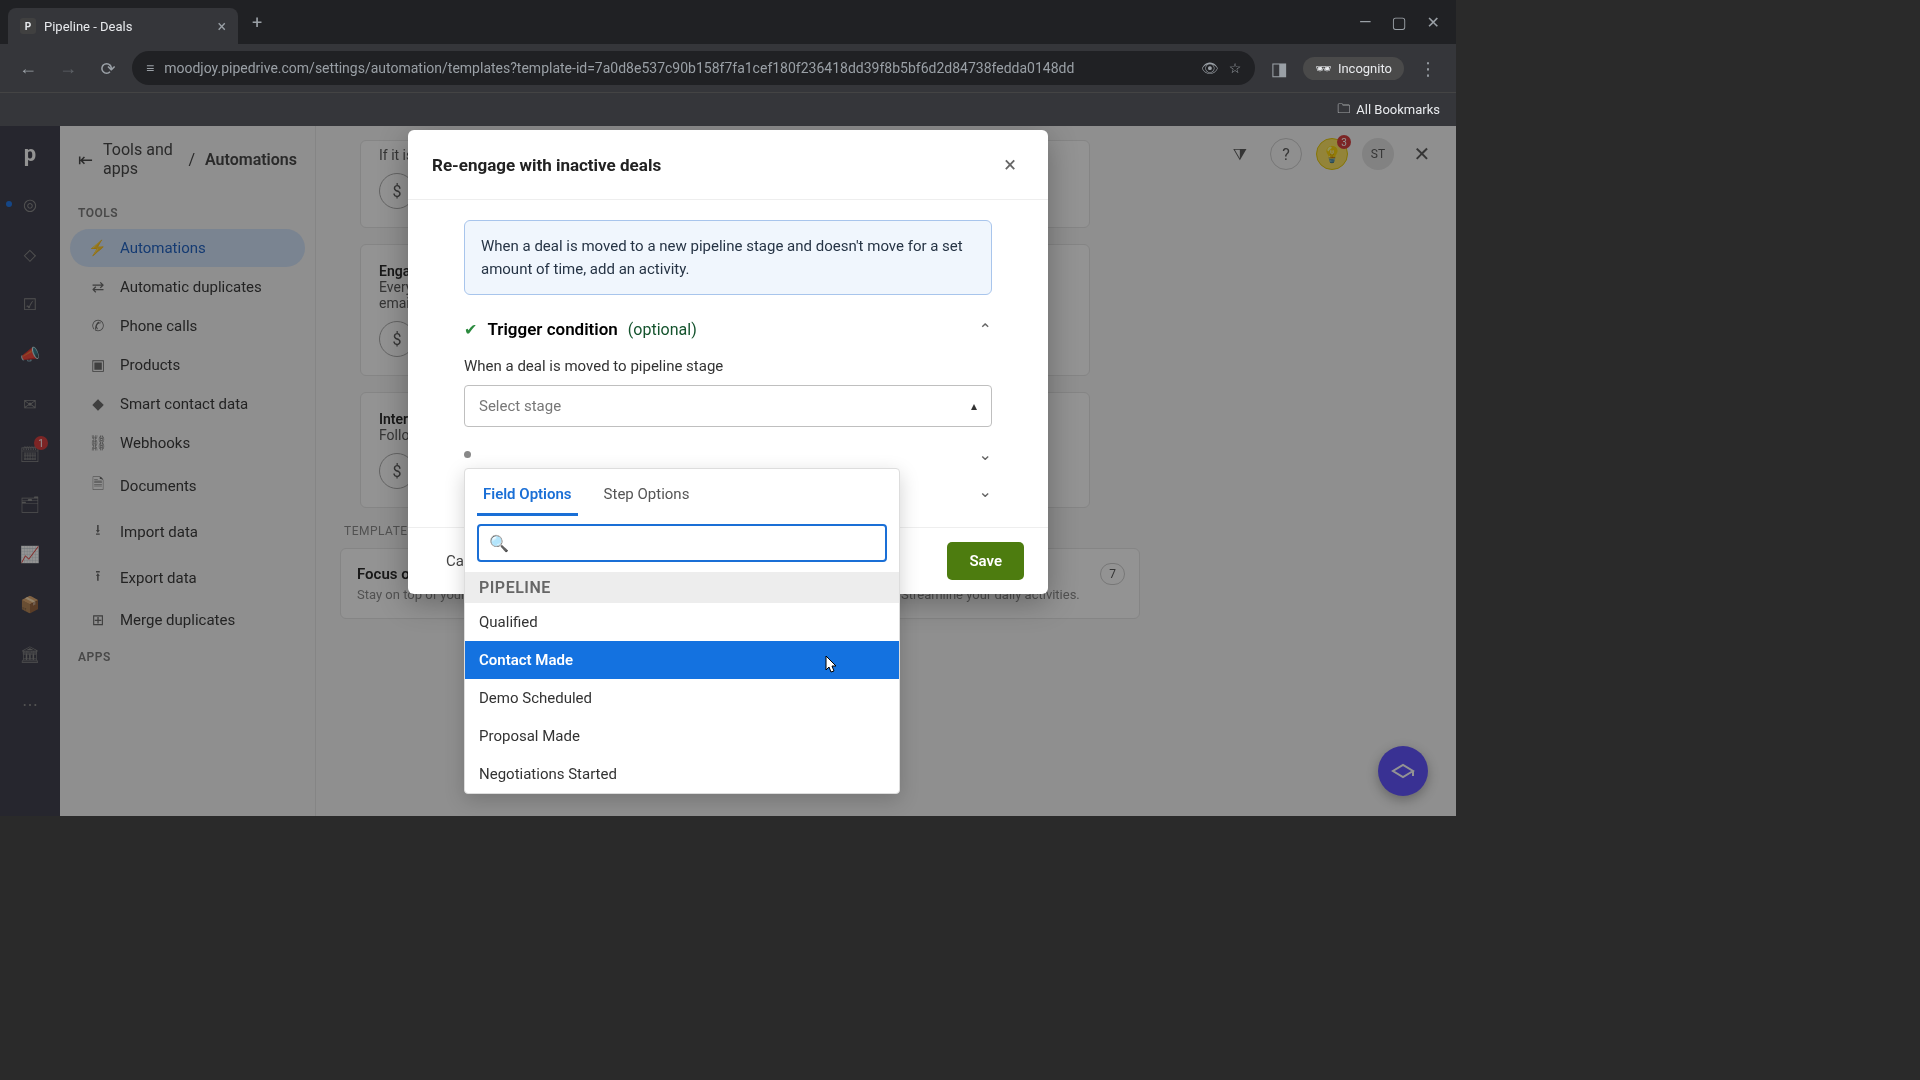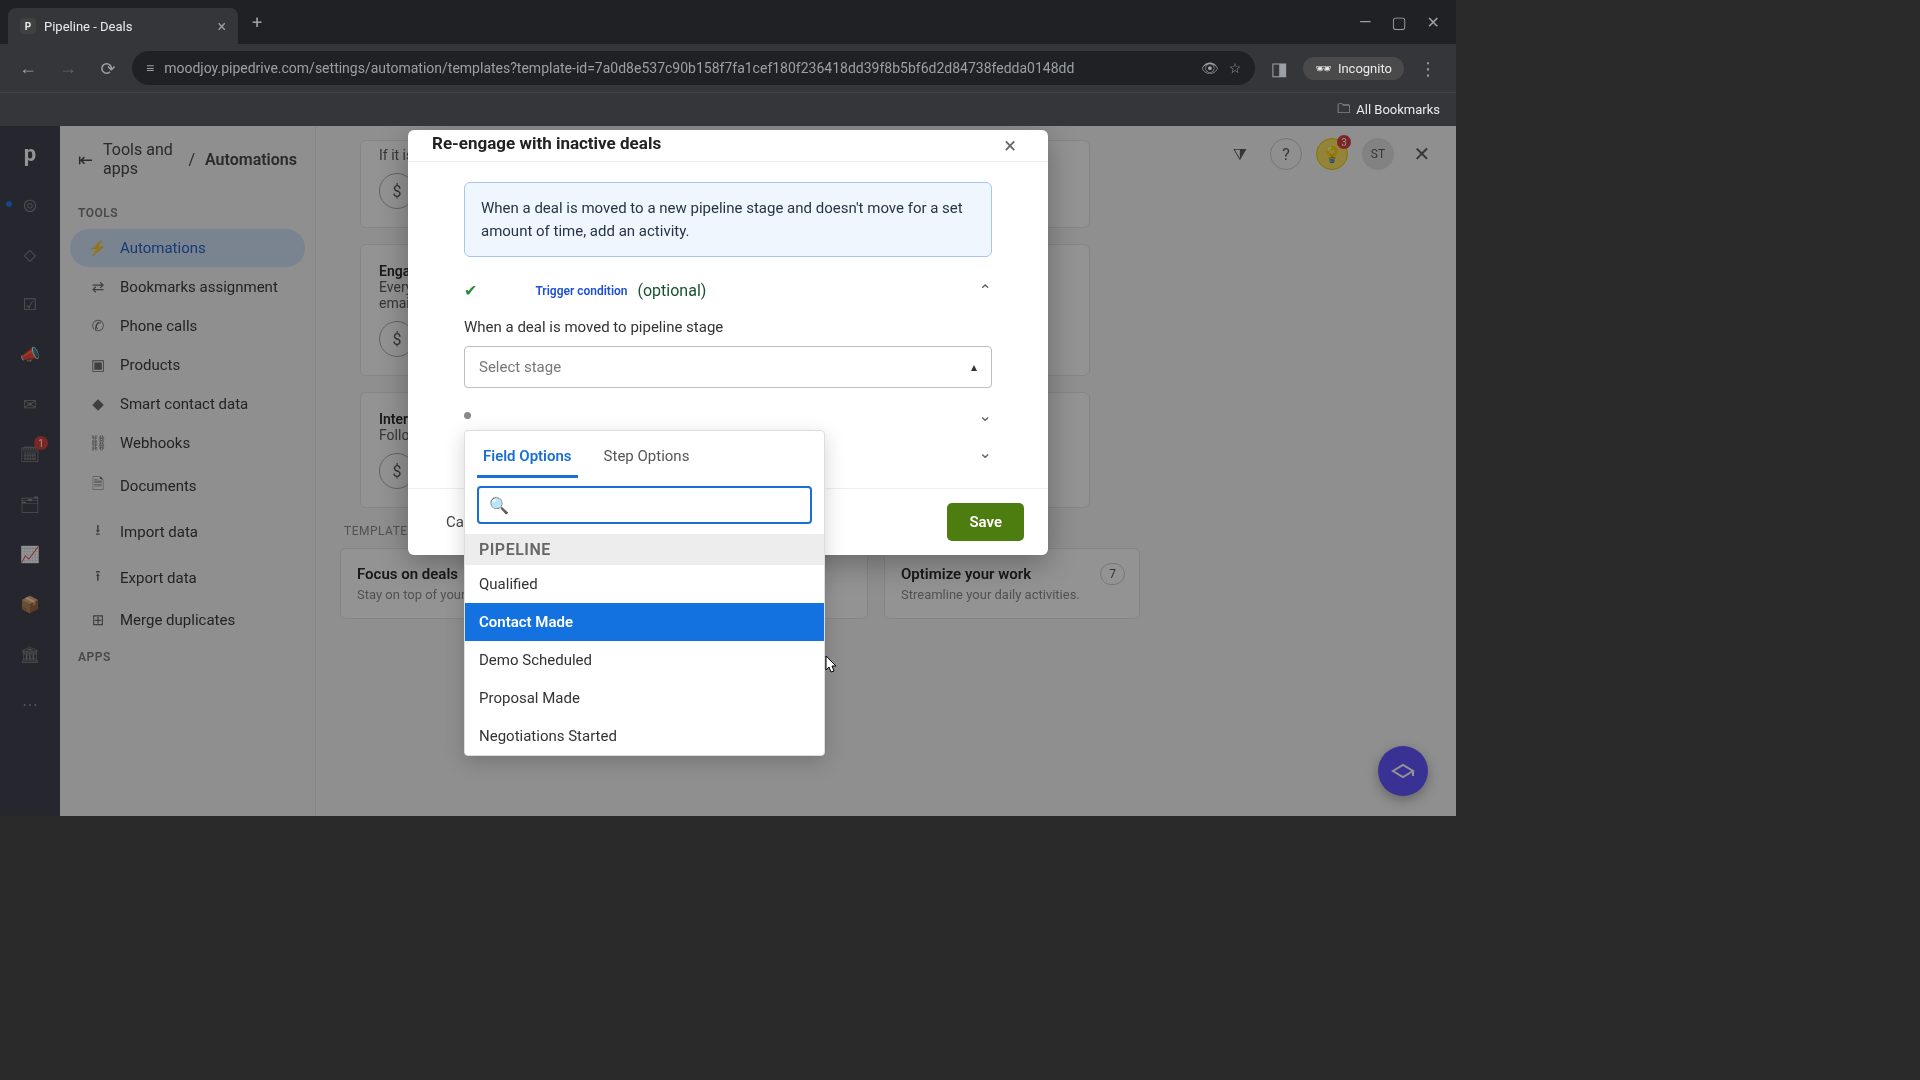--- a/index.html
+++ b/index.html
@@ -57,42 +57,42 @@
 .template-title { font-weight: 600; font-size: 15px; color: #222; }
 .template-sub { font-size: 13px; color: #888; margin-top: 4px; }
 .template-count { position: absolute; top: 14px; right: 14px; border: 1px solid #ccc; border-radius: 12px; padding: 0 8px; font-size: 12px; color: #555; height: 22px; display: flex; align-items: center; }
 .section-heading { font-size: 12px; color: #888; letter-spacing: 0.5px; margin: 8px 0 10px; }
 
 
 .overlay { position: absolute; inset: 0; background: rgba(15,15,15,0.45); display: flex; align-items: flex-start; justify-content: center; padding-top: 4px; }
 
 
 .modal { width: 640px; background: #fff; border-radius: 6px; box-shadow: 0 8px 30px rgba(0,0,0,0.3); overflow: visible; }
-.modal-header { padding: 3px 24px; display: flex; border-bottom: 1px solid #eee; }
+.modal-header { padding: 22px 24px; display: flex; align-items: center; border-bottom: 1px solid #eee; }
 .modal-title { font-weight: 700; font-size: 17px; color: #222; }
 .modal-close { margin-left: auto; color: #666; font-size: 22px; cursor: pointer; width: 28px; text-align: center; }
 .modal-body { padding: 20px 56px 8px; position: relative; }
 .intro-box { border: 1px solid #a8c5ec; background: #f0f6fd; border-radius: 6px; padding: 14px 16px; color: #263445; font-size: 15px; line-height: 1.5; }
 .trigger-header { display: flex; align-items: center; gap: 10px; margin-top: 24px; cursor: pointer; }
 .check-circle { color: #2b8a3e; font-size: 16px; }
-.trigger-title { font-weight: 600; font-size: 12px; color: #1d4ed8; margin-left: 48px; }
+.trigger-title { font-weight: 600; font-size: 17px; color: #000000; }
 .optional { color: #14532d; font-weight: normal; }
 .chevron-up { margin-left: auto; color: #666; }
 .trigger-label { color: #333; font-size: 15px; margin: 18px 0 10px; }
 .select-box { border: 1px solid #bfbfbf; border-radius: 4px; height: 42px; display: flex; align-items: center; padding: 0 14px; font-size: 15px; color: #777; cursor: pointer; position: relative; }
 .select-caret { margin-left: auto; color: #333; font-size: 12px; }
 .collapse-row { display: flex; align-items: center; margin-top: 18px; }
 .bullet { width: 7px; height: 7px; border-radius: 50%; background: #888; margin-right: auto; }
 .row-chevron { color: #666; }
 .modal-footer { border-top: 1px solid #eee; padding: 14px 24px; display: flex; align-items: center; }
 .btn-cancel { color: #444; font-size: 15px; cursor: pointer; padding: 10px 14px; }
 .btn-save { margin-left: auto; background: #4d7c0f; color: #fff; font-weight: 600; font-size: 15px; padding: 10px 22px; border-radius: 5px; cursor: pointer; }
 
 
-.dropdown { position: absolute; width: 361px; left: 56px; background: #fff; border: 1px solid #ddd; border-radius: 4px; box-shadow: 0 6px 20px rgba(0,0,0,0.18); z-index: 50; }
+.dropdown { position: absolute; width: 436px; left: 56px; background: #fff; border: 1px solid #ddd; border-radius: 4px; box-shadow: 0 6px 20px rgba(0,0,0,0.18); z-index: 50; }
 .dd-tabs { display: flex; padding: 6px 12px 0; gap: 20px; }
 .dd-tab { padding: 10px 6px; font-size: 15px; color: #555; cursor: pointer; border-bottom: 3px solid transparent; font-weight:600; }
 .dd-tab.active { color: #1a6fd6; border-bottom-color: #1a6fd6; }
 .dd-search { margin: 8px 12px 10px; border: 2px solid #1a6fd6; border-radius: 4px; height: 38px; display: flex; align-items: center; padding: 0 10px; gap: 8px; }
 .dd-search input { border: none; outline: none; flex: 1; font-size: 14px; }
 .dd-group { background: #ededed; padding: 6px 14px; font-size: 16px; color: #666; letter-spacing: 0.5px; font-weight: 600; }
 .dd-option { padding: 10px 14px; font-size: 15px; color: #333; cursor: pointer; }
 .dd-option.highlight { background: #1472e0; color: #ffffff; font-weight: 600; }
 
 .cursor-pointer { position: absolute; width: 20px; height: 24px; z-index: 100; }
@@ -167,21 +167,21 @@
         <span>/</span>
         <strong>Automations</strong>
       </div>
       <div class="sidebar-heading">TOOLS</div>
       <div class="sidebar-item active">
           <span class="s-icon">⚡</span>
           <span>Automations</span>
         </div>
       <div class="sidebar-item">
           <span class="s-icon">⇄</span>
-          <span>Bookmarks assignment</span>
+          <span>Automatic duplicates</span>
         </div>
       <div class="sidebar-item">
           <span class="s-icon">✆</span>
           <span>Phone calls</span>
         </div>
       <div class="sidebar-item">
           <span class="s-icon">▣</span>
           <span>Products</span>
         </div>
       <div class="sidebar-item">

